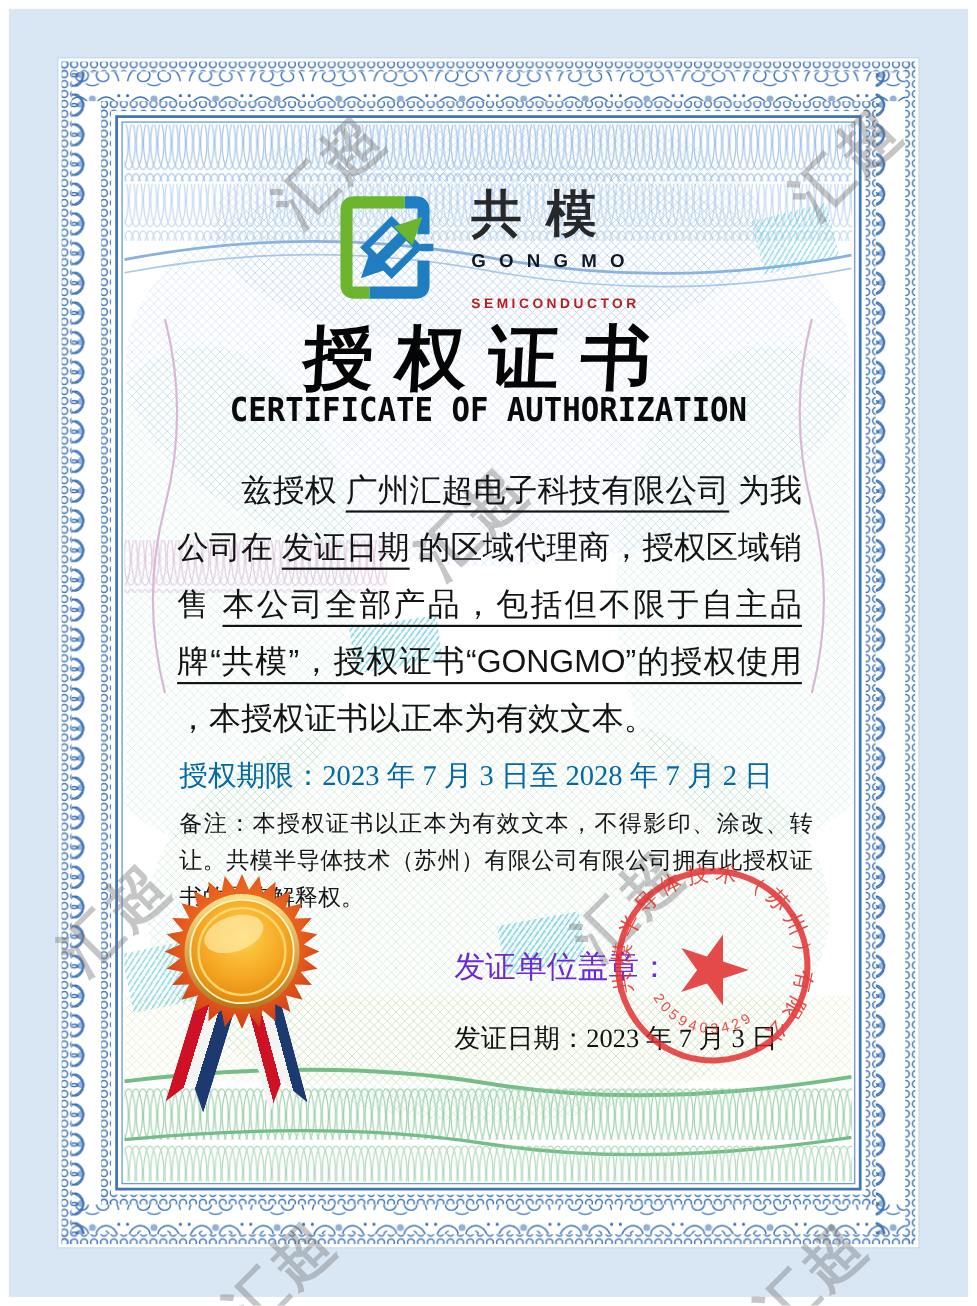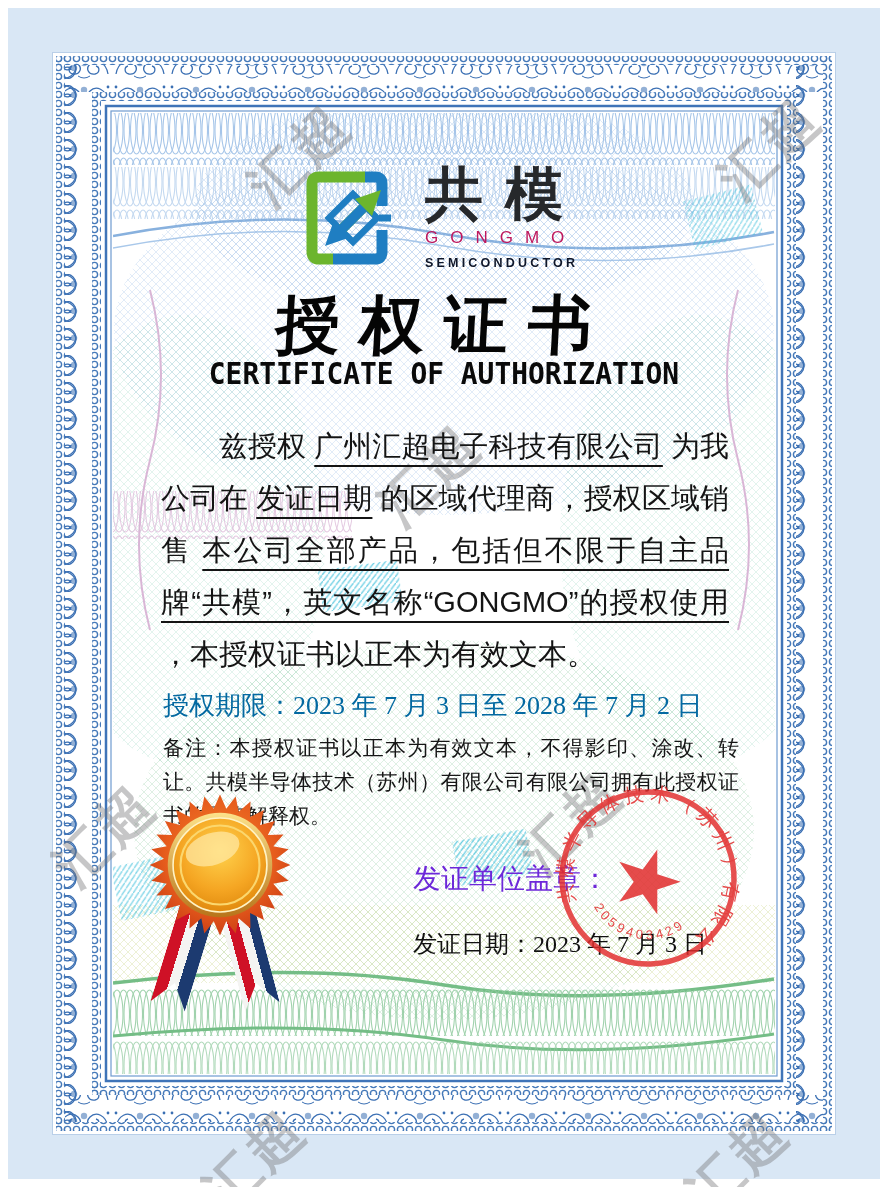--- a/index.html
+++ b/index.html
@@ -8,23 +8,23 @@
   .bg-svg{position:absolute;left:0;top:0;}
   
   .wm{position:absolute;font-weight:700;font-size:54px;letter-spacing:4px;
       color:rgba(118,118,122,.42);transform:translate(-50%,-50%) rotate(-45deg);
       white-space:nowrap;z-index:5;font-family:"Liberation Sans",sans-serif;}
   
   .content{position:absolute;left:0;top:0;width:888px;height:1187px;z-index:6;}
   .logo-row{position:absolute;left:0;top:166px;width:888px;display:flex;
             justify-content:center;align-items:center;gap:22px;}
   .logo-text{display:flex;flex-direction:column;align-items:flex-start;}
-  .logo-cn{font-size:58px;font-weight:900;color:#26282b;letter-spacing:22px;line-height:56px;}
-  .logo-en{font-size:17px;font-weight:400;color:#be185d;letter-spacing:12px;margin-top:6px;}
-  .logo-sub{font-size:12.5px;font-weight:700;color:#0f172a;letter-spacing:3.2px;margin-top:8px;}
+  .logo-cn{font-size:46px;font-weight:900;color:#26282b;letter-spacing:22px;line-height:56px;}
+  .logo-en{font-size:17px;font-weight:700;color:#0f172a;letter-spacing:12px;margin-top:6px;}
+  .logo-sub{font-size:12.5px;font-weight:700;color:#b91c1c;letter-spacing:3.2px;margin-top:21px;}
   .title-cn{position:absolute;left:0;top:282px;width:888px;margin:0;text-align:center;
             font-family:"DejaVu Serif","Liberation Serif",serif;font-weight:900;
             font-size:64px;color:#050505;letter-spacing:20px;transform:skewX(-3deg);}
   .title-en{position:absolute;left:0;top:356px;width:888px;margin:0;text-align:center;
             font-family:"DejaVu Sans Mono","Liberation Mono",monospace;font-weight:700;
             font-size:30px;color:#0a0a0a;letter-spacing:0;transform:scaleX(.93);}
   .body-text{position:absolute;left:161px;top:420px;width:568px;margin:0;
              font-size:29px;line-height:52px;color:#141414;text-align:justify;
              text-indent:2em;font-family:"Liberation Sans",sans-serif;}
   .u{text-decoration:underline;text-underline-offset:9px;text-decoration-thickness:2px;}
@@ -199,21 +199,21 @@
       <div class="logo-text">
         <div class="logo-cn">共模</div>
         <div class="logo-en">GONGMO</div>
         <div class="logo-sub">SEMICONDUCTOR</div>
       </div>
     </div>
 
     <h1 class="title-cn">授权证书</h1>
     <h2 class="title-en">CERTIFICATE OF AUTHORIZATION</h2>
 
-    <p class="body-text"><span>兹授权 </span><span class="u">广州汇超电子科技有限公司</span><span> 为我公司在 </span><span class="u">发证日期</span><span> 的区域代理商，授权区域销售 </span><span class="u">本公司全部产品，包括但不限于自主品牌“共模”，英文名称“GONGMO”的授权使用 </span><span>，本授权证书以正本为有效文本。</span></p>
+    <p class="body-text"><span>兹授权 </span><span class="u">广州汇超电子科技有限公司</span><span> 为我公司在 </span><span class="u">发证日期</span><span> 的区域代理商，授权区域销售 </span><span class="u">本公司全部产品，包括但不限于自主品牌“共模”，授权证书“GONGMO”的授权使用 </span><span>，本授权证书以正本为有效文本。</span></p>
 
     <div class="validity">授权期限：2023 年 7 月 3 日至 2028 年 7 月 2 日</div>
     <div class="note">备注：本授权证书以正本为有效文本，不得影印、涂改、转让。共模半导体技术（苏州）有限公司有限公司拥有此授权证书的最终解释权。</div>
     <div class="seal-label">发证单位盖章：</div>
     <div class="date-label">发证日期：2023 年 7 月 3 日</div>
   </div>
 
   <div class="medal">
     <div class="ribbon ribbon-left"></div>
     <div class="ribbon ribbon-right"></div>

